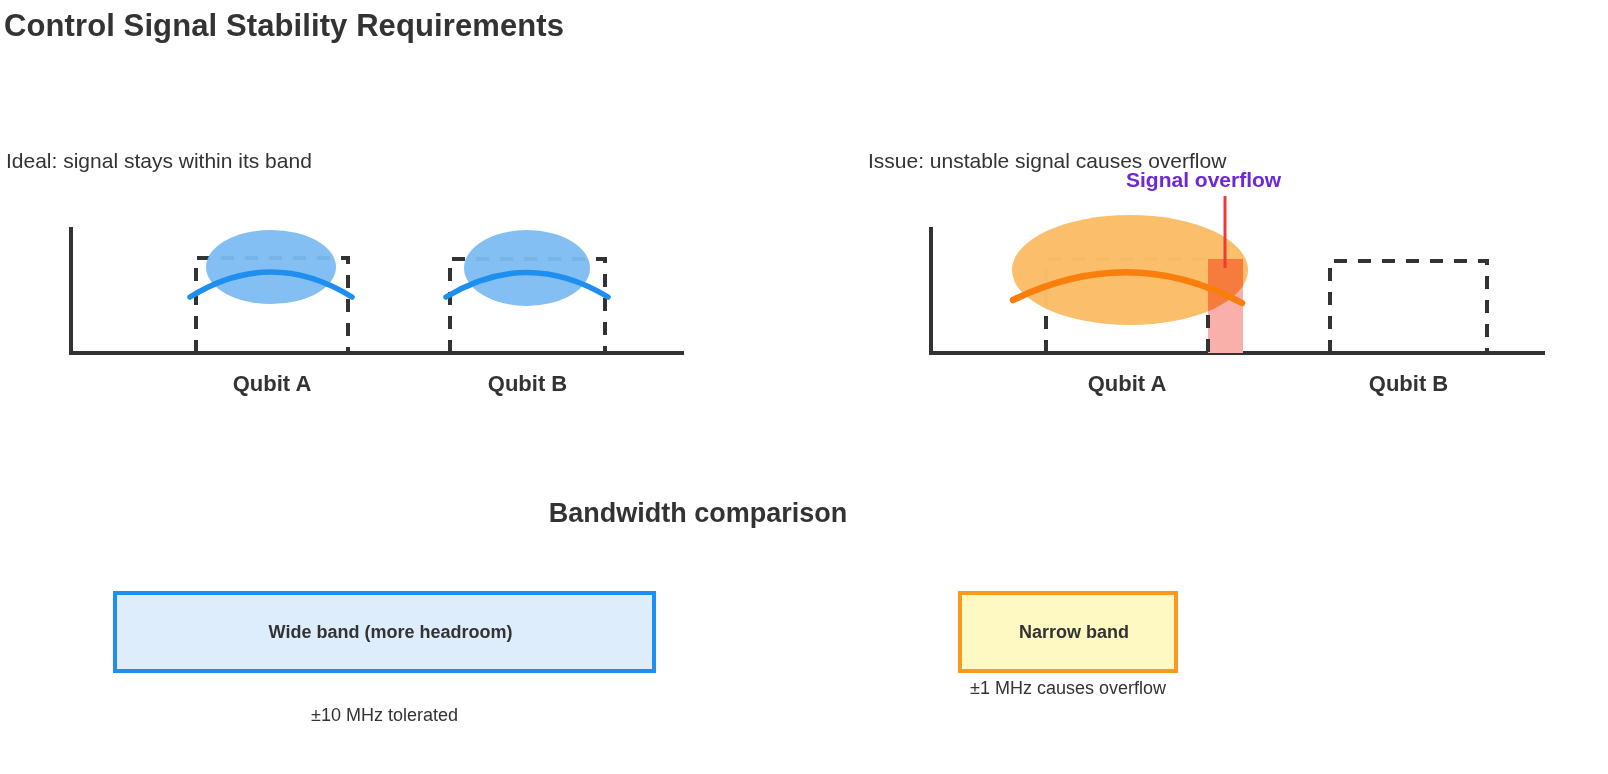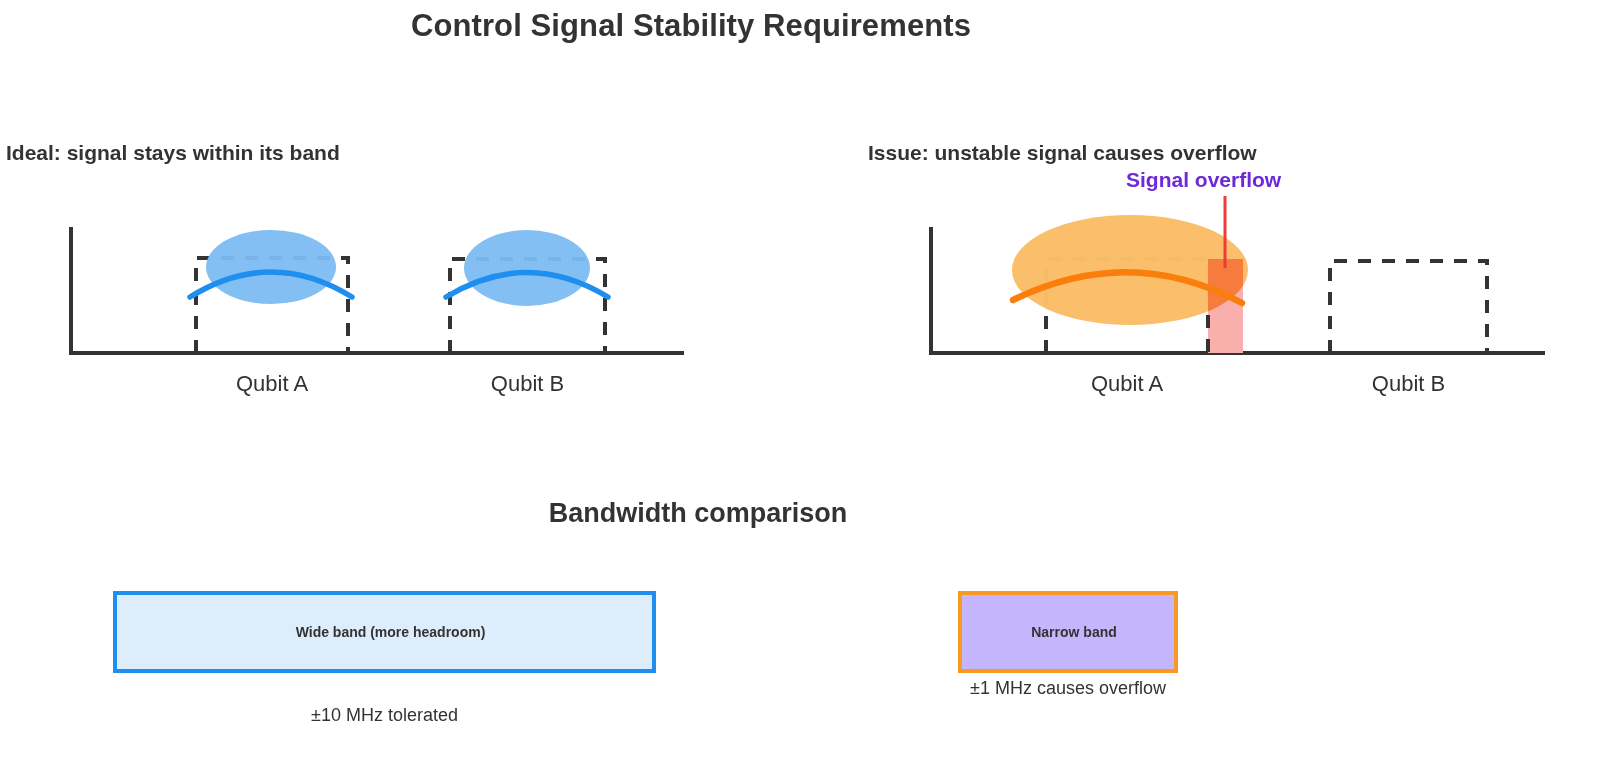--- a/index.html
+++ b/index.html
@@ -14,90 +14,90 @@
     overflow: hidden;
     font-family: "Liberation Sans", sans-serif;
     color: #2f2f2f;
   }
   .stage {
     position: absolute;
     inset: 0;
   }
   #main-title {
     position: absolute;
-    left: 12px;
+    left: 4px;
     top: 8px;
     width: 1358px;
-    text-align: center;
     font-size: 31px;
     font-weight: bold;
     color: #333333;
     letter-spacing: 0.1px;
   }
   .panel-heading {
     position: absolute;
     font-size: 21px;
-    font-weight: bold;
+    font-weight: normal;
     color: #333333;
     white-space: nowrap;
+    margin-top: 8px;
   }
   #ideal-heading { left: 6px;  top: 141px; }
   #issue-heading { left: 868px; top: 141px; }
   #overflow-callout {
     position: absolute;
     left: 1126px;
     top: 168px;
     font-size: 21px;
     font-weight: bold;
     color: #6d28d9;
     white-space: nowrap;
   }
   .axis-label {
     position: absolute;
     font-size: 22px;
-    font-weight: normal;
+    font-weight: bold;
     color: #333333;
     text-align: center;
     white-space: nowrap;
   }
   #section-title {
     position: absolute;
     left: 0;
     top: 498px;
     width: 1396px;
     text-align: center;
     font-size: 27px;
     font-weight: bold;
     color: #333333;
   }
   .band-box {
     position: absolute;
     box-sizing: border-box;
     display: flex;
     align-items: center;
     justify-content: center;
-    font-size: 14px;
+    font-size: 18px;
     font-weight: bold;
     color: #333333;
     padding-left: 12px;
   }
   #wide-band-box {
     left: 113px;
     top: 591px;
     width: 543px;
     height: 82px;
     background: #ddedfb;
     border: 4px solid #1f8ef1;
   }
   #narrow-band-box {
     left: 958px;
     top: 591px;
     width: 220px;
     height: 82px;
-    background: #c4b5fd;
+    background: #fef9c3;
     border: 4px solid #f89a22;
   }
   .band-caption {
     position: absolute;
     font-size: 18px;
     font-weight: normal;
     color: #333333;
     text-align: center;
     white-space: nowrap;
   }

